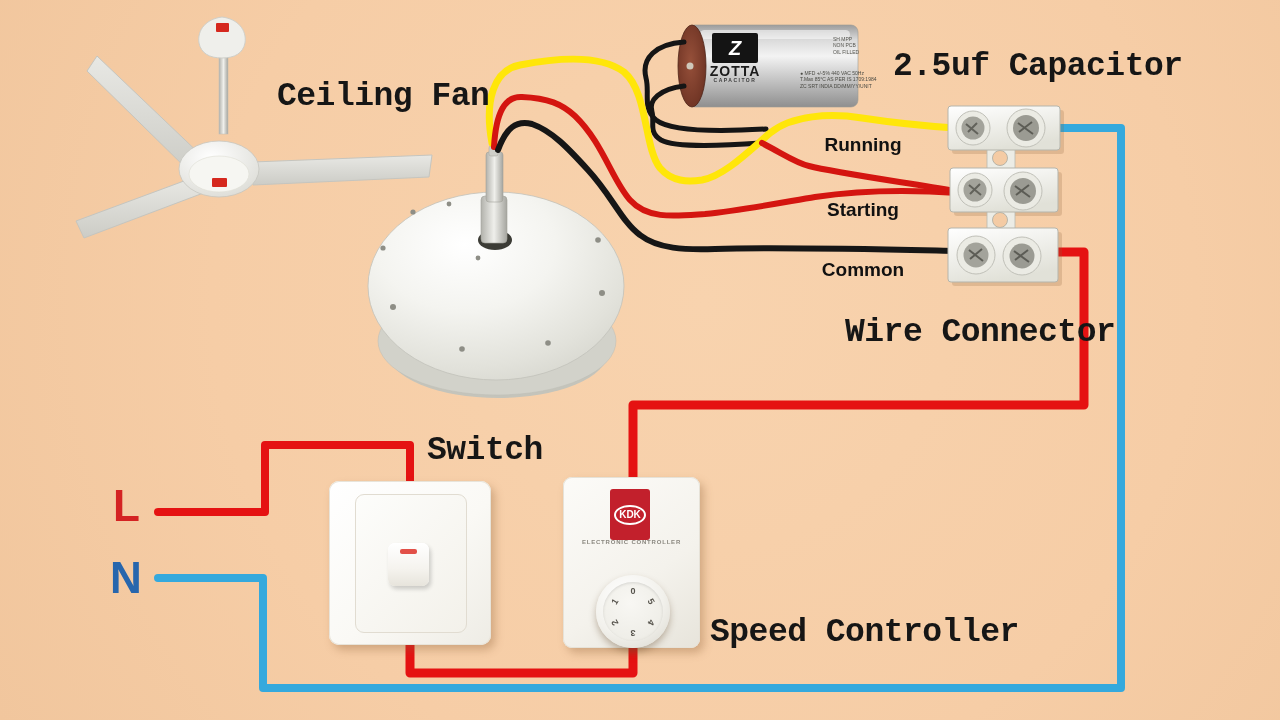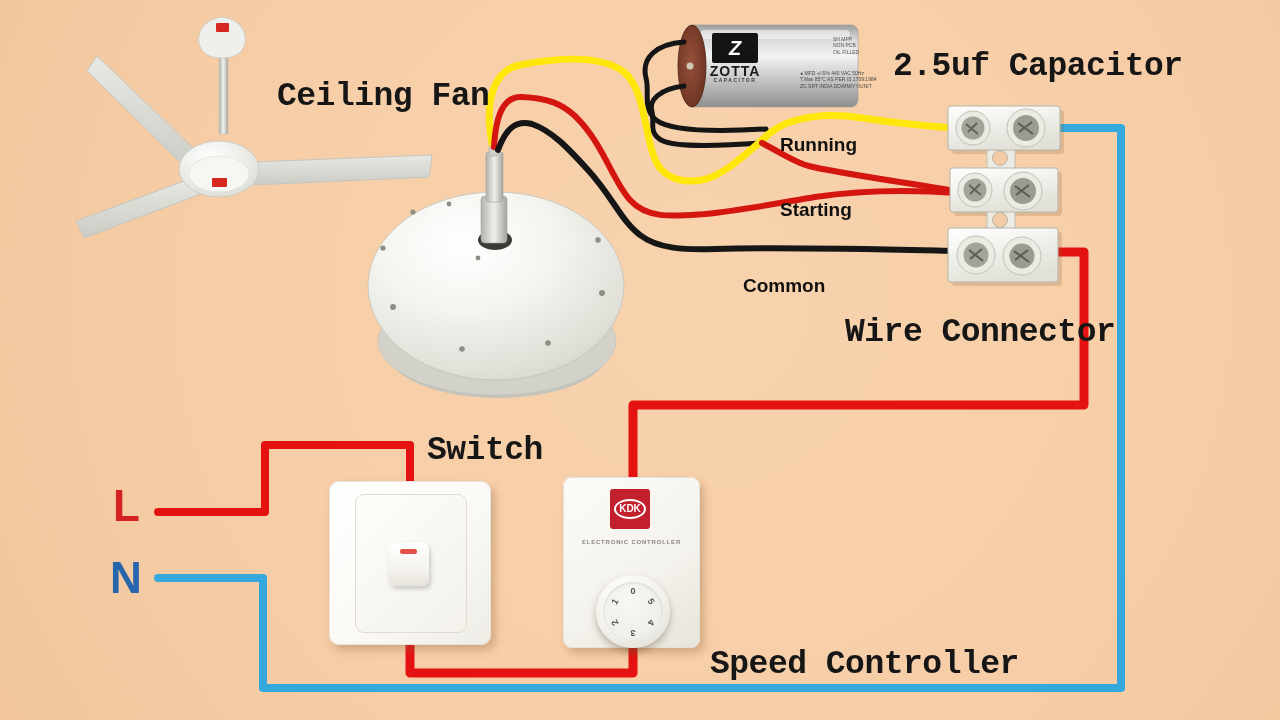--- a/index.html
+++ b/index.html
@@ -14,21 +14,21 @@
   }
   .stage svg{position:absolute;left:0;top:0;z-index:1;}
 
   
   .dlabel{
     position:absolute;z-index:6;color:#161616;font-weight:700;
     font-size:33px;letter-spacing:-0.5px;white-space:nowrap;font-family:Liberation Mono, monospace;
   }
   .tlabel{
     position:absolute;z-index:6;color:#111;font-weight:700;
-    font-size:19px;width:166px;text-align:left;white-space:nowrap;
+    font-size:19px;width:166px;text-align:center;white-space:nowrap;
   }
   .mains-label{position:absolute;z-index:6;font-weight:700;font-size:44px;line-height:1;}
 
   
   .cap-text{position:absolute;z-index:3;color:#222;line-height:1.25;}
   .zotta-logo{
     position:absolute;left:712px;top:33px;width:46px;height:30px;z-index:3;
     background:#141414;border-radius:2px;overflow:hidden;
   }
   .zotta-z{
@@ -65,21 +65,21 @@
   }
 
   
   .controller-plate{
     position:absolute;left:563px;top:477px;width:137px;height:171px;z-index:4;
     background:linear-gradient(145deg,#fcfbf8 0%,#f4f2ec 60%,#e7e4db 100%);
     border-radius:9px;
     box-shadow:4px 5px 8px rgba(140,95,55,0.35), inset 0 0 0 1px #e6e2d8;
   }
   .kdk-logo{
-    position:absolute;left:47px;top:12px;width:40px;height:40px;border-radius:3px;
+    position:absolute;left:47px;top:12px;width:40px;height:51px;border-radius:3px;
     background:#c2202c;display:flex;align-items:center;justify-content:center;
   }
   .kdk-oval{
     border:2px solid #ffffff;border-radius:50%;padding:3px 3px;
     color:#ffffff;font-weight:700;font-size:10px;letter-spacing:0px;line-height:1;
   }
   .controller-subtitle{
     position:absolute;left:0;top:62px;width:100%;text-align:center;
     font-size:6px;letter-spacing:0.8px;color:#8a877f;font-weight:700;
   }
@@ -95,24 +95,24 @@
   }
   .dial-num{
     position:absolute;left:50%;top:50%;font-size:9px;font-weight:700;color:#56534c;
   }
 
   
   #lbl-fan{left:277px;top:78px;}
   #lbl-cap{left:893px;top:48px;}
   #lbl-conn{left:845px;top:314px;text-align:right;}
   #lbl-switch{left:427px;top:432px;}
-  #lbl-speed{left:710px;top:614px;margin-top:32px;}
+  #lbl-speed{left:710px;top:614px;}
   #lbl-running{left:780px;top:134px;}
   #lbl-starting{left:780px;top:199px;}
-  #lbl-common{left:743px;top:259px;margin-top:16px;}
+  #lbl-common{left:780px;top:259px;}
   #lbl-live{left:113px;top:484px;color:#d42222;}
   #lbl-neutral{left:110px;top:556px;color:#2766ad;}
 </style>
 </head>
 <body>
 
 <div class="stage">
 
   <svg width="1280" height="720" viewBox="0 0 1280 720">
     <defs>

